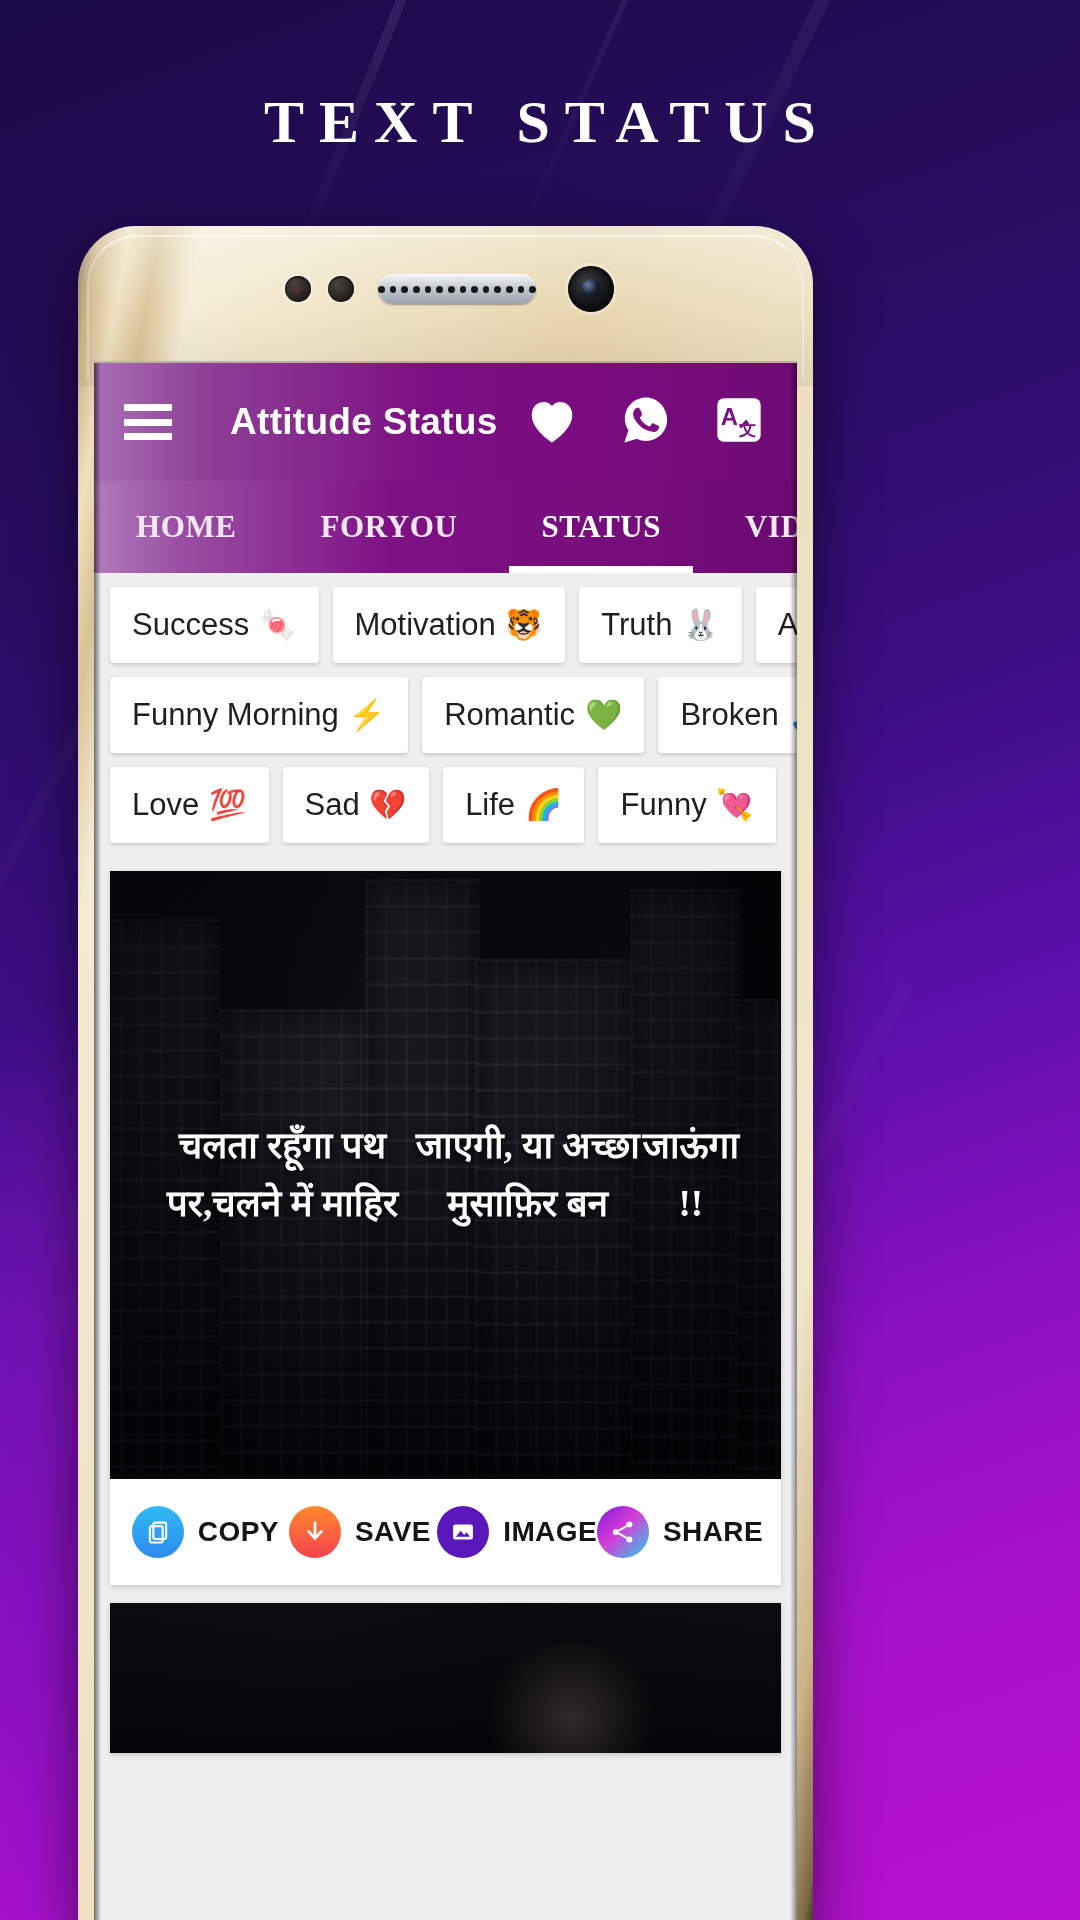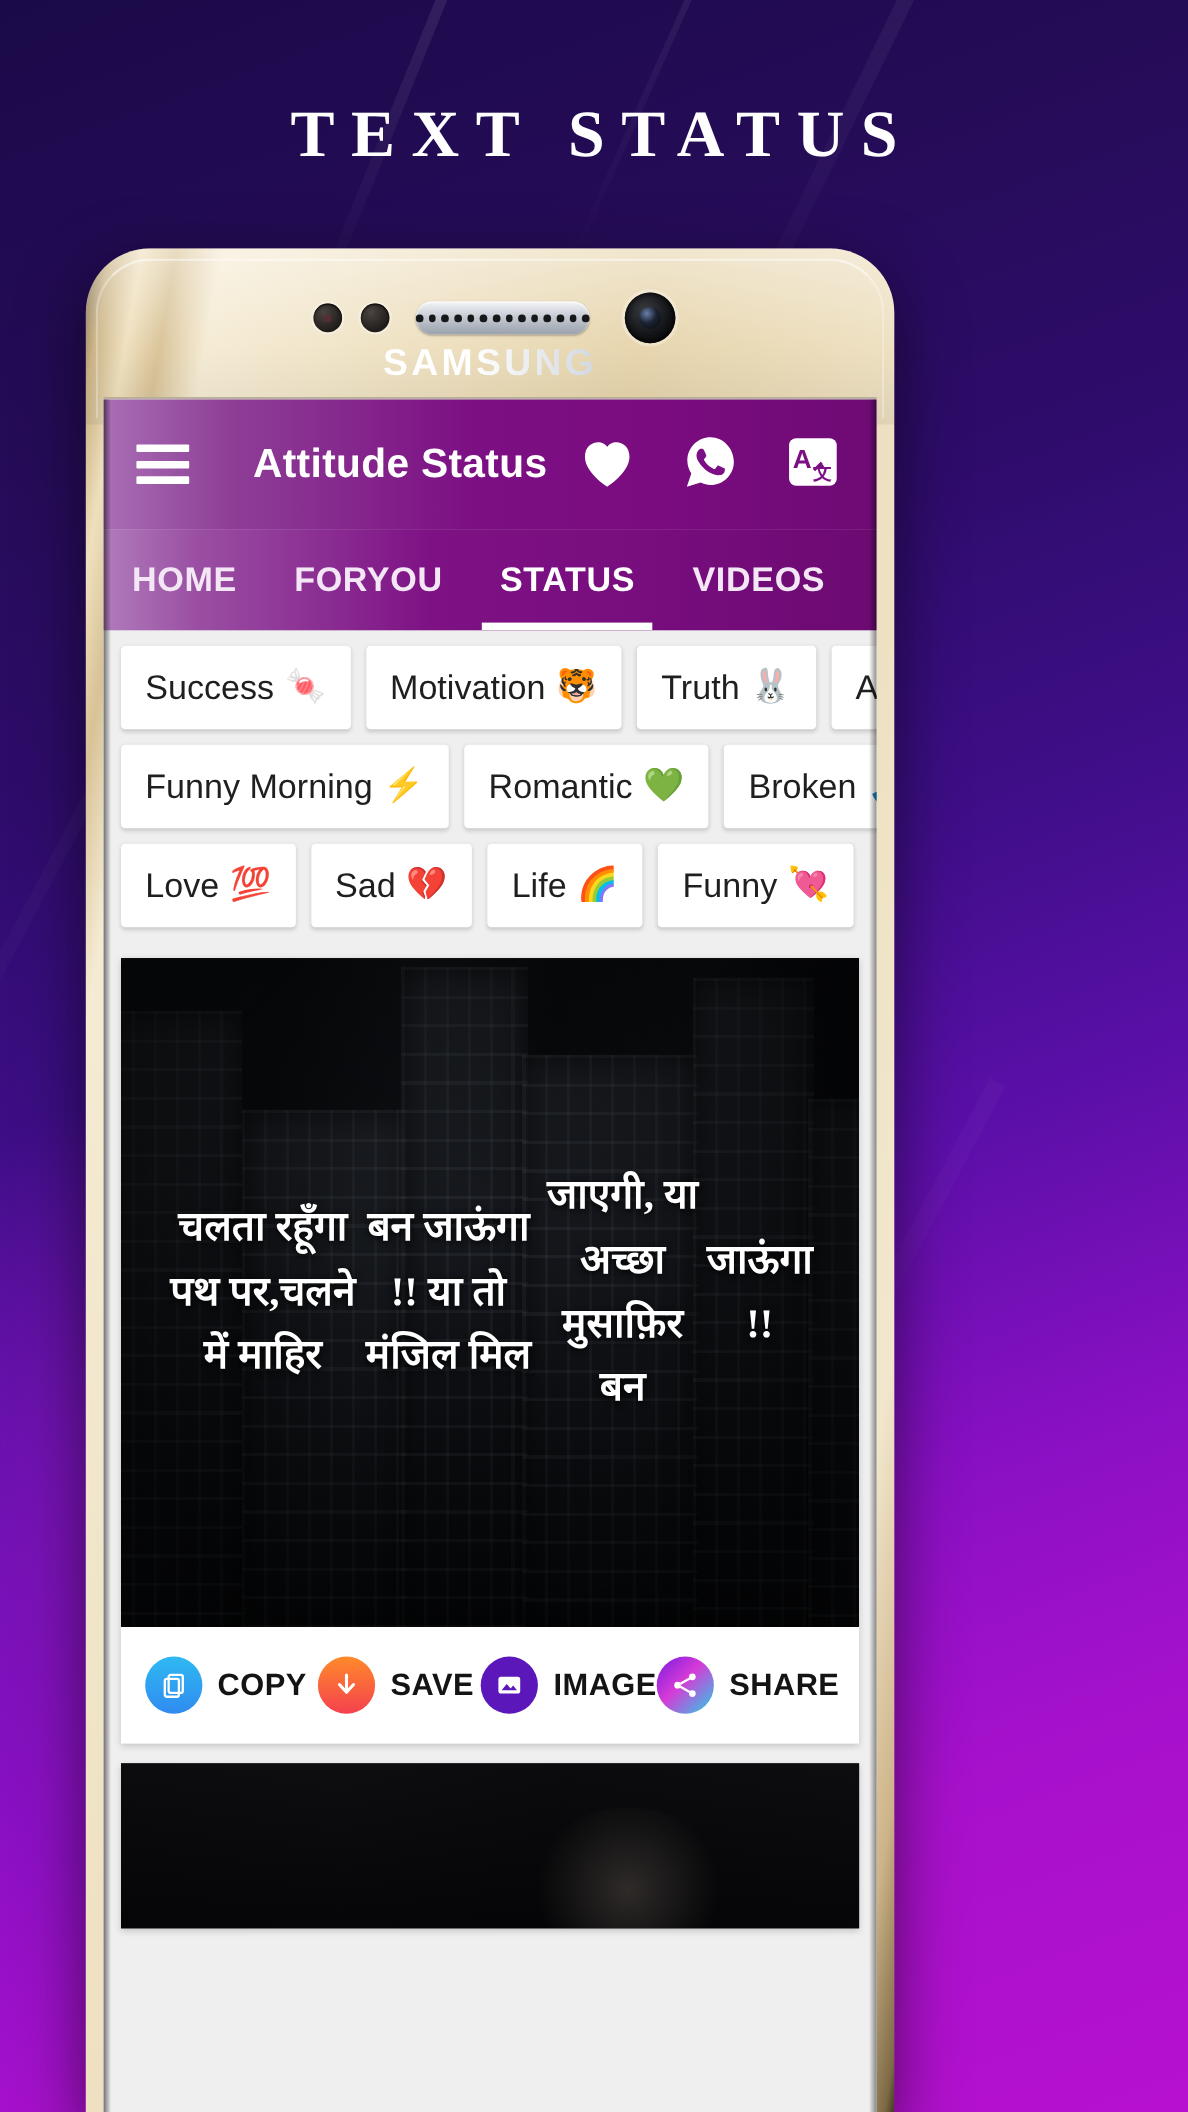--- a/index.html
+++ b/index.html
@@ -195,28 +195,29 @@
   
   .tabs {
     position: relative;
     height: 92px;
     background: linear-gradient(90deg, #b07cbb 0%, #9a4fa3 12%, #7e1285 42%, #780d7e 70%, #6c0a72 100%);
     display: flex; align-items: stretch;
     overflow: hidden;
   }
   .tab {
     flex: 0 0 auto;
-    padding: 0 26px;
+    padding: 0 42px;
     display: flex; align-items: center; justify-content: center;
     color: #f3e6f5;
     font-size: 31px;
     font-weight: bold;
     letter-spacing: .6px;
     position: relative;
     white-space: nowrap;
+    font-family: Liberation Serif, serif;
   }
   .tab.active { color: #ffffff; }
   .tab.active::after {
     content: "";
     position: absolute; left: 10px; right: 10px; bottom: 0; height: 7px;
     background: #ffffff;
   }
 
   
   .chips-wrap {
@@ -357,21 +358,20 @@
         <i></i>
         <i></i>
         <i></i>
         <i></i>
         <i></i>
         <i></i>
         <i></i>
         <i></i>
     </div>
     <div class="front-cam"></div>
-    <div class="brand">SAMSUNG</div>
 
     <div class="screen">
 
       <div class="appbar">
         <div class="hamburger">
           <span></span>
             <span></span>
             <span></span>
         </div>
         <div class="app-title">Attitude Status</div>
@@ -483,21 +483,20 @@
             </div>
           <div class="bld" style="left:520px;  width:110px; height:590px;">
               <div class="win-grid"></div>
             </div>
           <div class="bld" style="left:625px;  width:90px;  height:480px;">
               <div class="win-grid"></div>
             </div>
           <div class="card-vignette"></div>
           <div class="quote">
             <div>चलता रहूँगा पथ पर,चलने में माहिर</div>
-            <div>बन जाऊंगा !! या तो मंजिल मिल</div>
             <div>जाएगी, या अच्छा मुसाफ़िर बन</div>
             <div>जाऊंगा !!</div>
           </div>
         </div>
 
         <div class="actions">
 
           <div class="action">
             <span class="a-ic a-copy">
               <svg width="28" height="28" viewBox="0 0 24 24">

